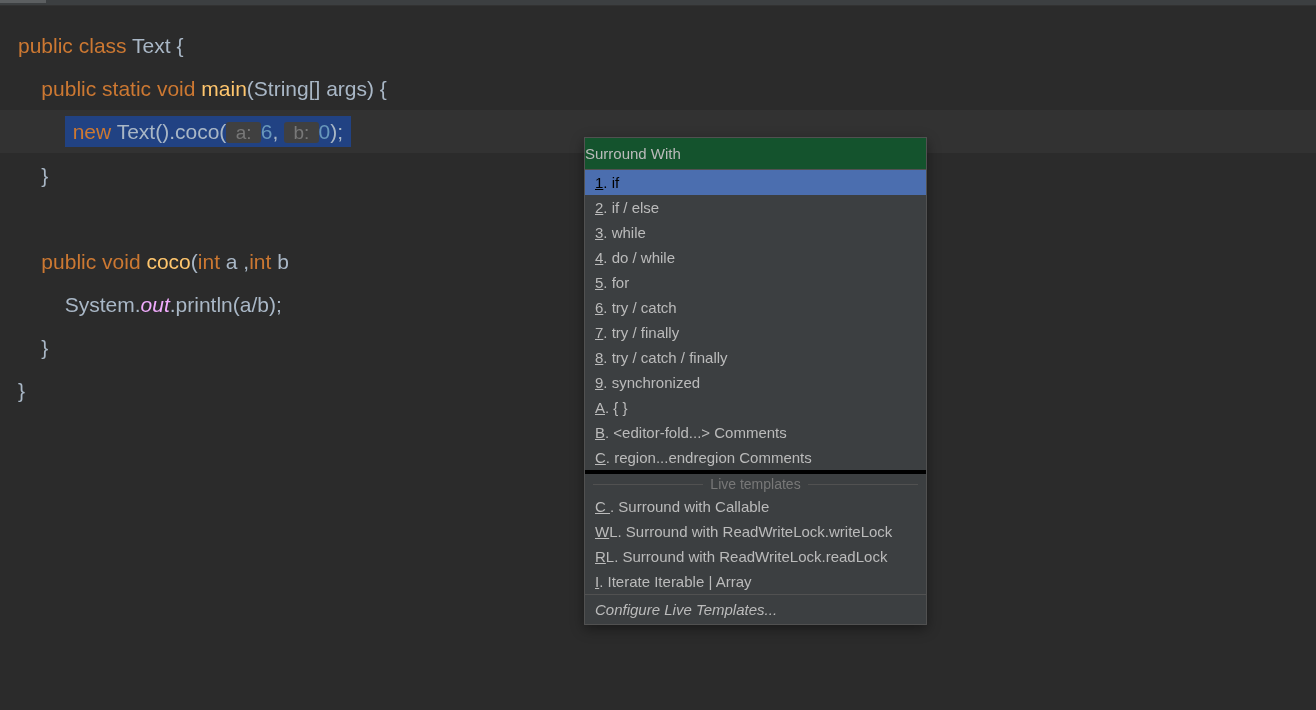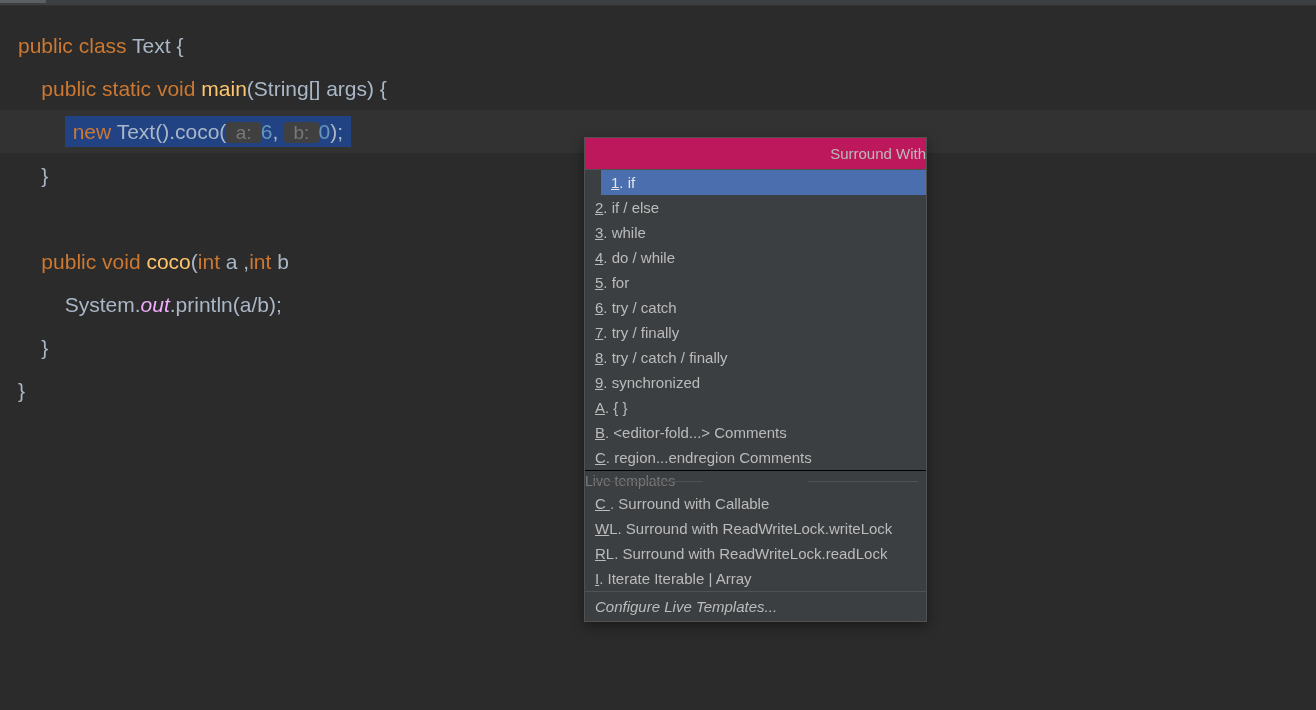--- a/index.html
+++ b/index.html
@@ -74,45 +74,45 @@
       top: 137px;
       width: 343px;
       background: #3c3f41;
       border: 1px solid #515151;
       box-shadow: 0 4px 12px rgba(0,0,0,0.4);
       font-family: 'Segoe UI', Arial, sans-serif;
       font-size: 15px;
       color: #bbbbbb;
     }
     .popup-title {
-      text-align: right;
+      text-align: left;
       padding: 7px 0;
-      background: #be185d;
+      background: #14532d;
       border-bottom: 1px solid #515151;
       color: #bbbbbb;
     }
     .popup-item {
       padding: 4px 10px;
       cursor: pointer;
       line-height: 17px;
     }
     .popup-item.selected {
       background: #4b6eaf;
-      color: #e5e5e5;
-      margin-left: 16px;
+      color: #000000;
     }
     .popup-item .mnemonic {
       text-decoration: underline;
     }
     .popup-separator {
+      text-align: center;
       color: #787878;
       font-size: 14px;
       padding: 2px 0;
       position: relative;
-      border-top: 1px solid #000000;
+      border-top: 4px solid #000000;
     }
     .popup-separator::before,
     .popup-separator::after {
       content: "";
       position: absolute;
       top: 50%;
       width: 110px;
       height: 1px;
       background: #515151;
     }

